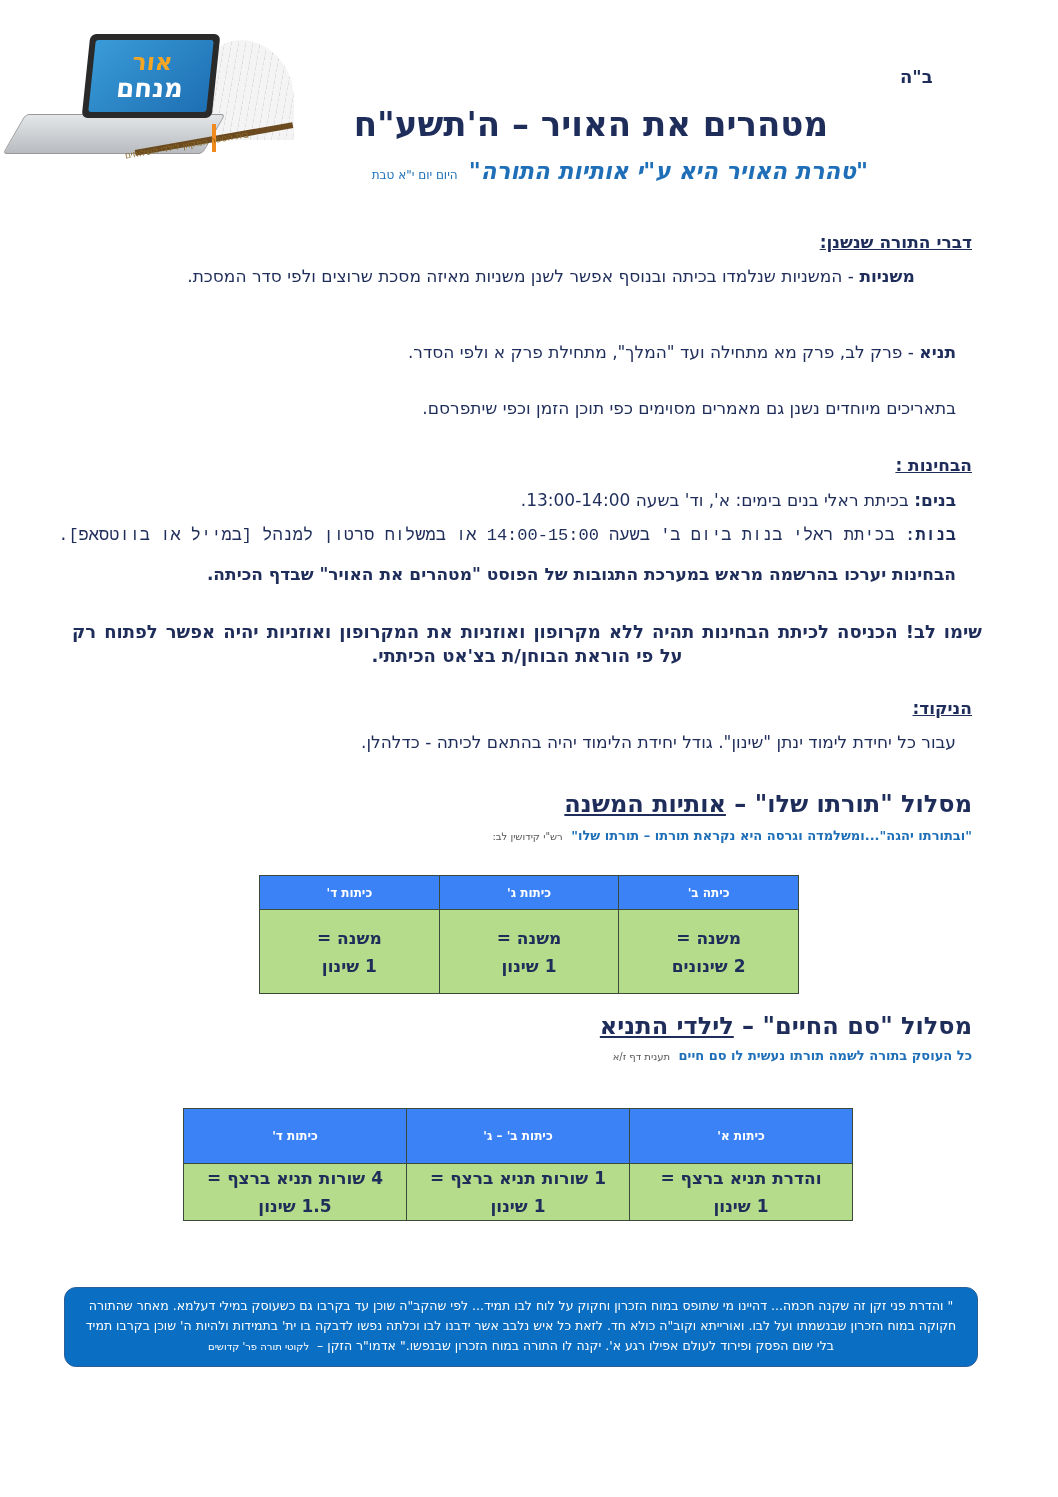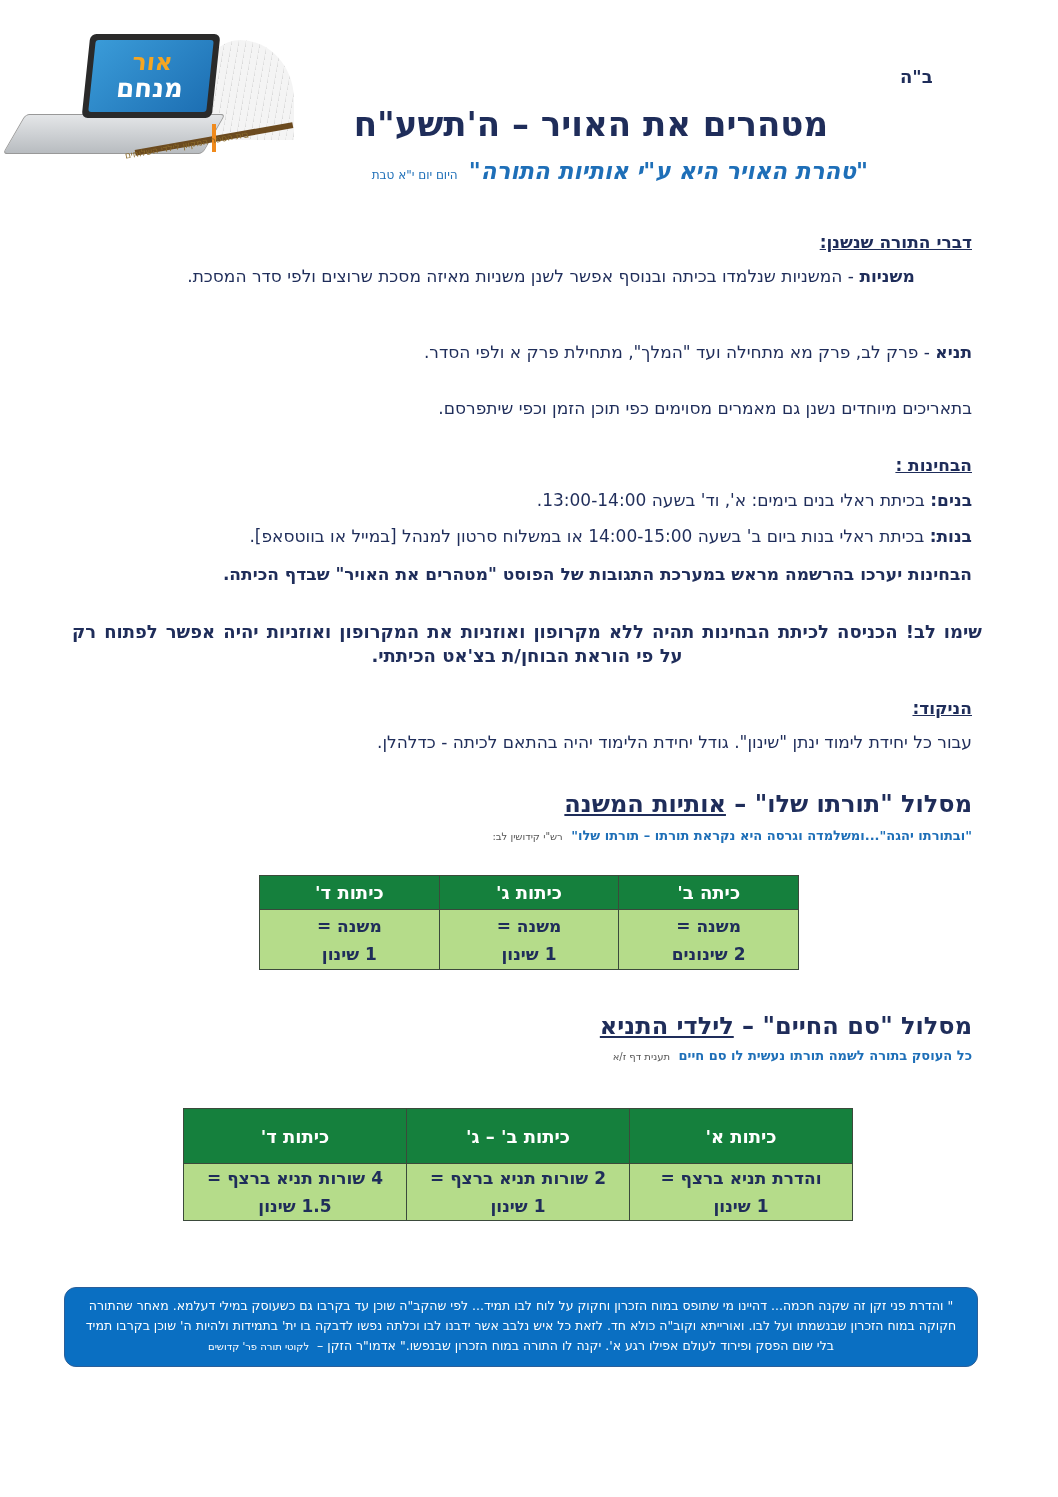--- a/index.html
+++ b/index.html
@@ -19,37 +19,37 @@
   .logo-caption { position: absolute; left: 110px; top: 112px; font-size: 9px; color: #8a6a2a; transform: rotate(-10deg); white-space: nowrap; direction: rtl; }
   .bookmark { position: absolute; left: 198px; top: 96px; width: 4px; height: 28px; background: #f08a1c; }
 
   .bh { left: 900px; top: 66px; font-size: 18px; font-weight: bold; color: #1f2d5a; }
   .main-title { right: 230px; top: 104px; font-size: 34px; font-weight: bold; color: #1f2d5a; white-space: nowrap; }
   .subtitle { right: 190px; top: 158px; white-space: nowrap; color: #1e6fb8; }
   .subtitle .quote { font-size: 23px; font-weight: bold; font-style: italic; }
   .subtitle .date { font-size: 12px; margin-right: 6px; }
 
   .section-head { font-size: 17px; font-weight: bold; text-decoration: underline; color: #1f2d5a; right: 86px; }
-  .para { right: 86px; font-size: 17px; line-height: 40px; color: #1f2d5a; white-space: nowrap; }
+  .para { right: 102px; font-size: 17px; line-height: 40px; color: #1f2d5a; white-space: nowrap; }
   .para b { font-weight: bold; }
   .wrap { right: 86px; left: 130px; white-space: normal; }
 
   .notice { right: 76px; left: 72px; top: 620px; font-size: 18px; font-weight: bold; line-height: 24px; text-align: justify; text-align-last: center; }
 
   .track-title { font-size: 24px; font-weight: bold; color: #1f2d5a; white-space: nowrap; right: 86px; }
   .track-title .u { text-decoration: underline; text-align: right; }
   .track-sub { right: 86px; font-size: 13px; font-weight: bold; color: #1e6fb8; white-space: nowrap; }
   .track-sub .src { font-weight: normal; font-size: 10px; color: #555; margin-right: 4px; }
 
   table.grid { position: absolute; border-collapse: collapse; direction: rtl; }
-  table.grid th { background: #15803d; color: #ffffff; font-size: 18px; font-weight: bold; border: 1px solid #3b4a3b; }
+  table.grid th { background: #3b82f6; color: #ffffff; font-size: 12px; font-weight: bold; border: 1px solid #3b4a3b; }
   table.grid td { background: #b5dc8a; color: #1f2d5a; font-size: 17px; font-weight: bold; text-align: center; border: 1px solid #3b4a3b; line-height: 28px; }
   .t1 { left: 259px; top: 875px; width: 540px; }
   .t1 th { height: 34px; width: 180px; }
-  .t1 td { height: 60px; }
+  .t1 td { height: 84px; }
   .t2 { left: 183px; top: 1108px; width: 670px; }
   .t2 th { height: 55px; width: 223px; }
   .t2 td { height: 42px; }
 
   .quote-box { left: 64px; top: 1287px; width: 914px; height: 80px; background: #0a6fc2; border-radius: 12px; color: #ffffff; font-size: 12.5px; line-height: 20px; text-align: center; padding: 8px 14px; border: 1px solid #2a5f9a; }
   .quote-box .src { font-size: 10px; margin-right: 4px; }
 </style>
 </head>
 <body>
 
@@ -80,21 +80,21 @@
 </div>
 <div class="abs para" style="top:332px;">
   <b>תניא</b><span> - פרק לב, פרק מא מתחילה ועד "המלך", מתחילת פרק א ולפי הסדר.</span>
 </div>
 <div class="abs para" style="top:388px;">בתאריכים מיוחדים נשנן גם מאמרים מסוימים כפי תוכן הזמן וכפי שיתפרסם.</div>
 
 <div class="abs section-head" style="top:455px;">הבחינות :</div>
 <div class="abs para" style="top:480px;">
   <b>בנים:</b><span> בכיתת ראלי בנים בימים: א', וד' בשעה 13:00-14:00.</span>
 </div>
-<div class="abs para" style="top:516px;">
+<div class="abs para" style="top:516px;font-family:Liberation Mono, monospace;">
   <b>בנות:</b><span> בכיתת ראלי בנות ביום ב' בשעה 14:00-15:00 או במשלוח סרטון למנהל [במייל או בווטסאפ].</span>
 </div>
 <div class="abs para" style="top:554px; font-weight:bold;">הבחינות יערכו בהרשמה מראש במערכת התגובות של הפוסט "מטהרים את האויר" שבדף הכיתה.</div>
 <div class="abs notice">שימו לב! הכניסה לכיתת הבחינות תהיה ללא מקרופון ואוזניות את המקרופון ואוזניות יהיה אפשר לפתוח רק על פי הוראת הבוחן/ת בצ'אט הכיתתי.</div>
 
 <div class="abs section-head" style="top:698px;">הניקוד:</div>
 <div class="abs para" style="top:722px;">עבור כל יחידת לימוד ינתן "שינון". גודל יחידת הלימוד יהיה בהתאם לכיתה - כדלהלן.</div>
 
 <div class="abs track-title" style="top:790px;">
   <span>מסלול "תורתו שלו" – </span><span class="u">אותיות המשנה</span>
@@ -127,21 +127,21 @@
 </div>
 <table class="grid t2">
   <tbody>
       <tr>
     <th>כיתות א'</th>
     <th>כיתות ב' – ג'</th>
     <th>כיתות ד'</th>
   </tr>
   <tr>
     <td><span>והדרת תניא ברצף =</span><br><span>1 שינון</span></td>
-    <td><span>2 שורות תניא ברצף =</span><br><span>1 שינון</span></td>
+    <td><span>1 שורות תניא ברצף =</span><br><span>1 שינון</span></td>
     <td><span>4 שורות תניא ברצף =</span><br><span>1.5 שינון</span></td>
   </tr>
 </tbody>
   </table>
 
 <div class="abs quote-box">
   <span>" והדרת פני זקן זה שקנה חכמה... דהיינו מי שתופס במוח הזכרון וחקוק על לוח לבו תמיד... לפי שהקב"ה שוכן עד בקרבו גם כשעוסק במילי דעלמא. מאחר שהתורה חקוקה במוח הזכרון שבנשמתו ועל לבו. ואורייתא וקוב"ה כולא חד. לזאת כל איש נלבב אשר ידבנו לבו וכלתה נפשו לדבקה בו ית' בתמידות ולהיות ה' שוכן בקרבו תמיד בלי שום הפסק ופירוד לעולם אפילו רגע א'. יקנה לו התורה במוח הזכרון שבנפשו." אדמו"ר הזקן –</span>
   <span class="src">לקוטי תורה פר' קדושים</span>
 </div>
 

